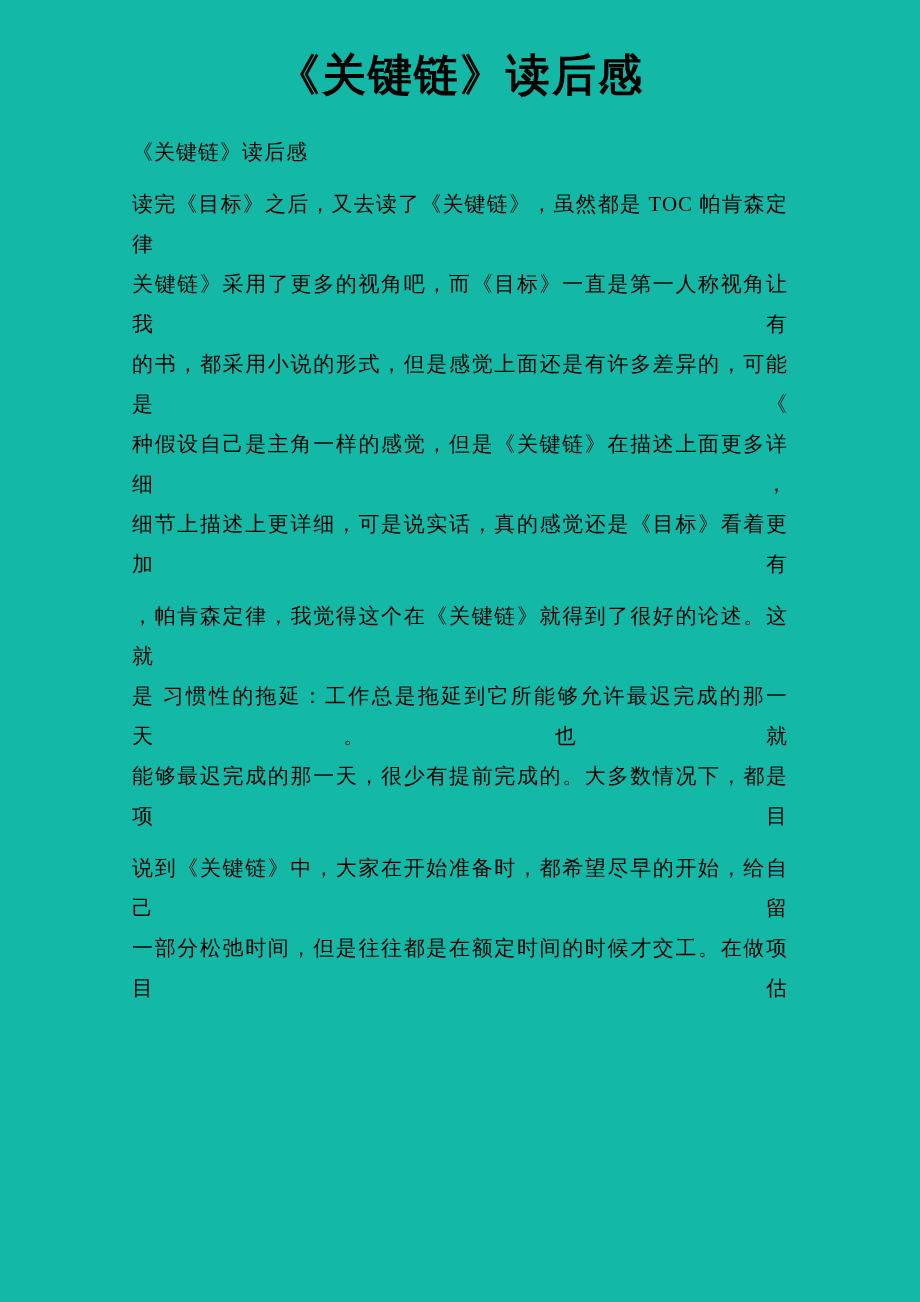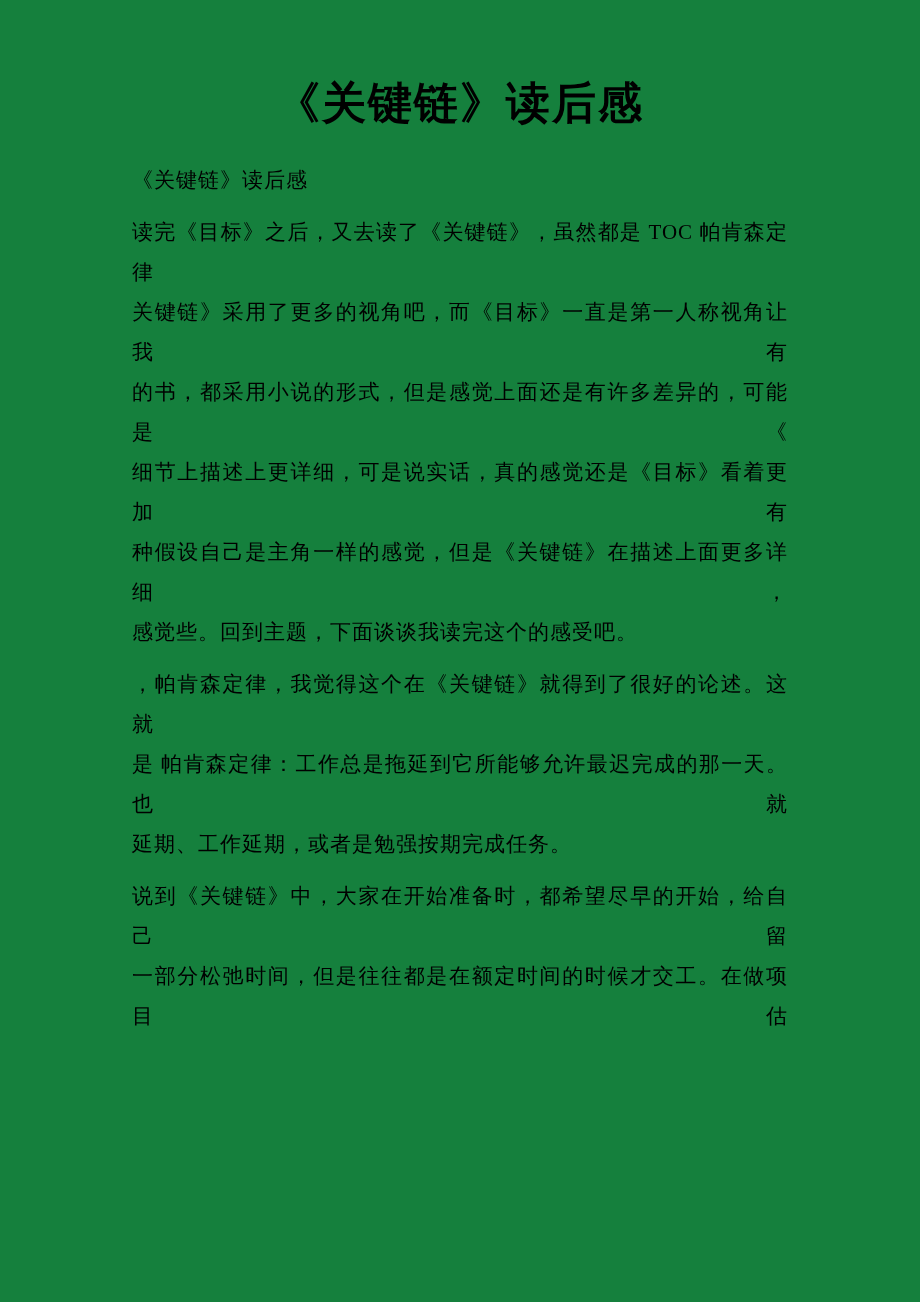--- a/index.html
+++ b/index.html
@@ -11,22 +11,22 @@
     height: 1302px;
     background: #ffffff;
     color: #000000;
     font-family: "Liberation Serif", "DejaVu Serif", serif;
     overflow: hidden;
   }
   .page {
     box-sizing: border-box;
     width: 920px;
     height: 1302px;
-    padding: 80px 132px 0 132px;
-    background: #15803d;
+    padding: 52px 132px 0 132px;
+    background: #14b8a6;
   }
   .doc-title {
     margin: 0;
     font-size: 44px;
     line-height: 48px;
     font-weight: 700;
     text-align: center;
     letter-spacing: 2px;
     white-space: nowrap;
   }
@@ -54,27 +54,26 @@
 <div class="page">
   <h1 class="doc-title">《关键链》读后感</h1>
   <div class="doc-body">
       <div class="paragraph">
         <div class="line line-last">《关键链》读后感</div>
       </div>
       <div class="paragraph">
         <div class="line">读完《目标》之后，又去读了《关键链》，虽然都是 TOC 帕肯森定律</div>
         <div class="line">关键链》采用了更多的视角吧，而《目标》一直是第一人称视角让我有</div>
         <div class="line">的书，都采用小说的形式，但是感觉上面还是有许多差异的，可能是《</div>
+        <div class="line">种假设自己是主角一样的感觉，但是《关键链》在描述上面更多详细，</div>
         <div class="line">细节上描述上更详细，可是说实话，真的感觉还是《目标》看着更加有</div>
-        <div class="line">种假设自己是主角一样的感觉，但是《关键链》在描述上面更多详细，</div>
-        <div class="line line-last">感觉些。回到主题，下面谈谈我读完这个的感受吧。</div>
       </div>
       <div class="paragraph">
         <div class="line">，帕肯森定律，我觉得这个在《关键链》就得到了很好的论述。这就</div>
-        <div class="line">是 帕肯森定律：工作总是拖延到它所能够允许最迟完成的那一天。也就</div>
-        <div class="line line-last">延期、工作延期，或者是勉强按期完成任务。</div>
+        <div class="line">是 习惯性的拖延：工作总是拖延到它所能够允许最迟完成的那一天。也就</div>
+        <div class="line">能够最迟完成的那一天，很少有提前完成的。大多数情况下，都是项目</div>
       </div>
       <div class="paragraph">
         <div class="line">说到《关键链》中，大家在开始准备时，都希望尽早的开始，给自己留</div>
         <div class="line">一部分松弛时间，但是往往都是在额定时间的时候才交工。在做项目估</div>
       </div>
     </div>
 </div>
 
 </body></html>

